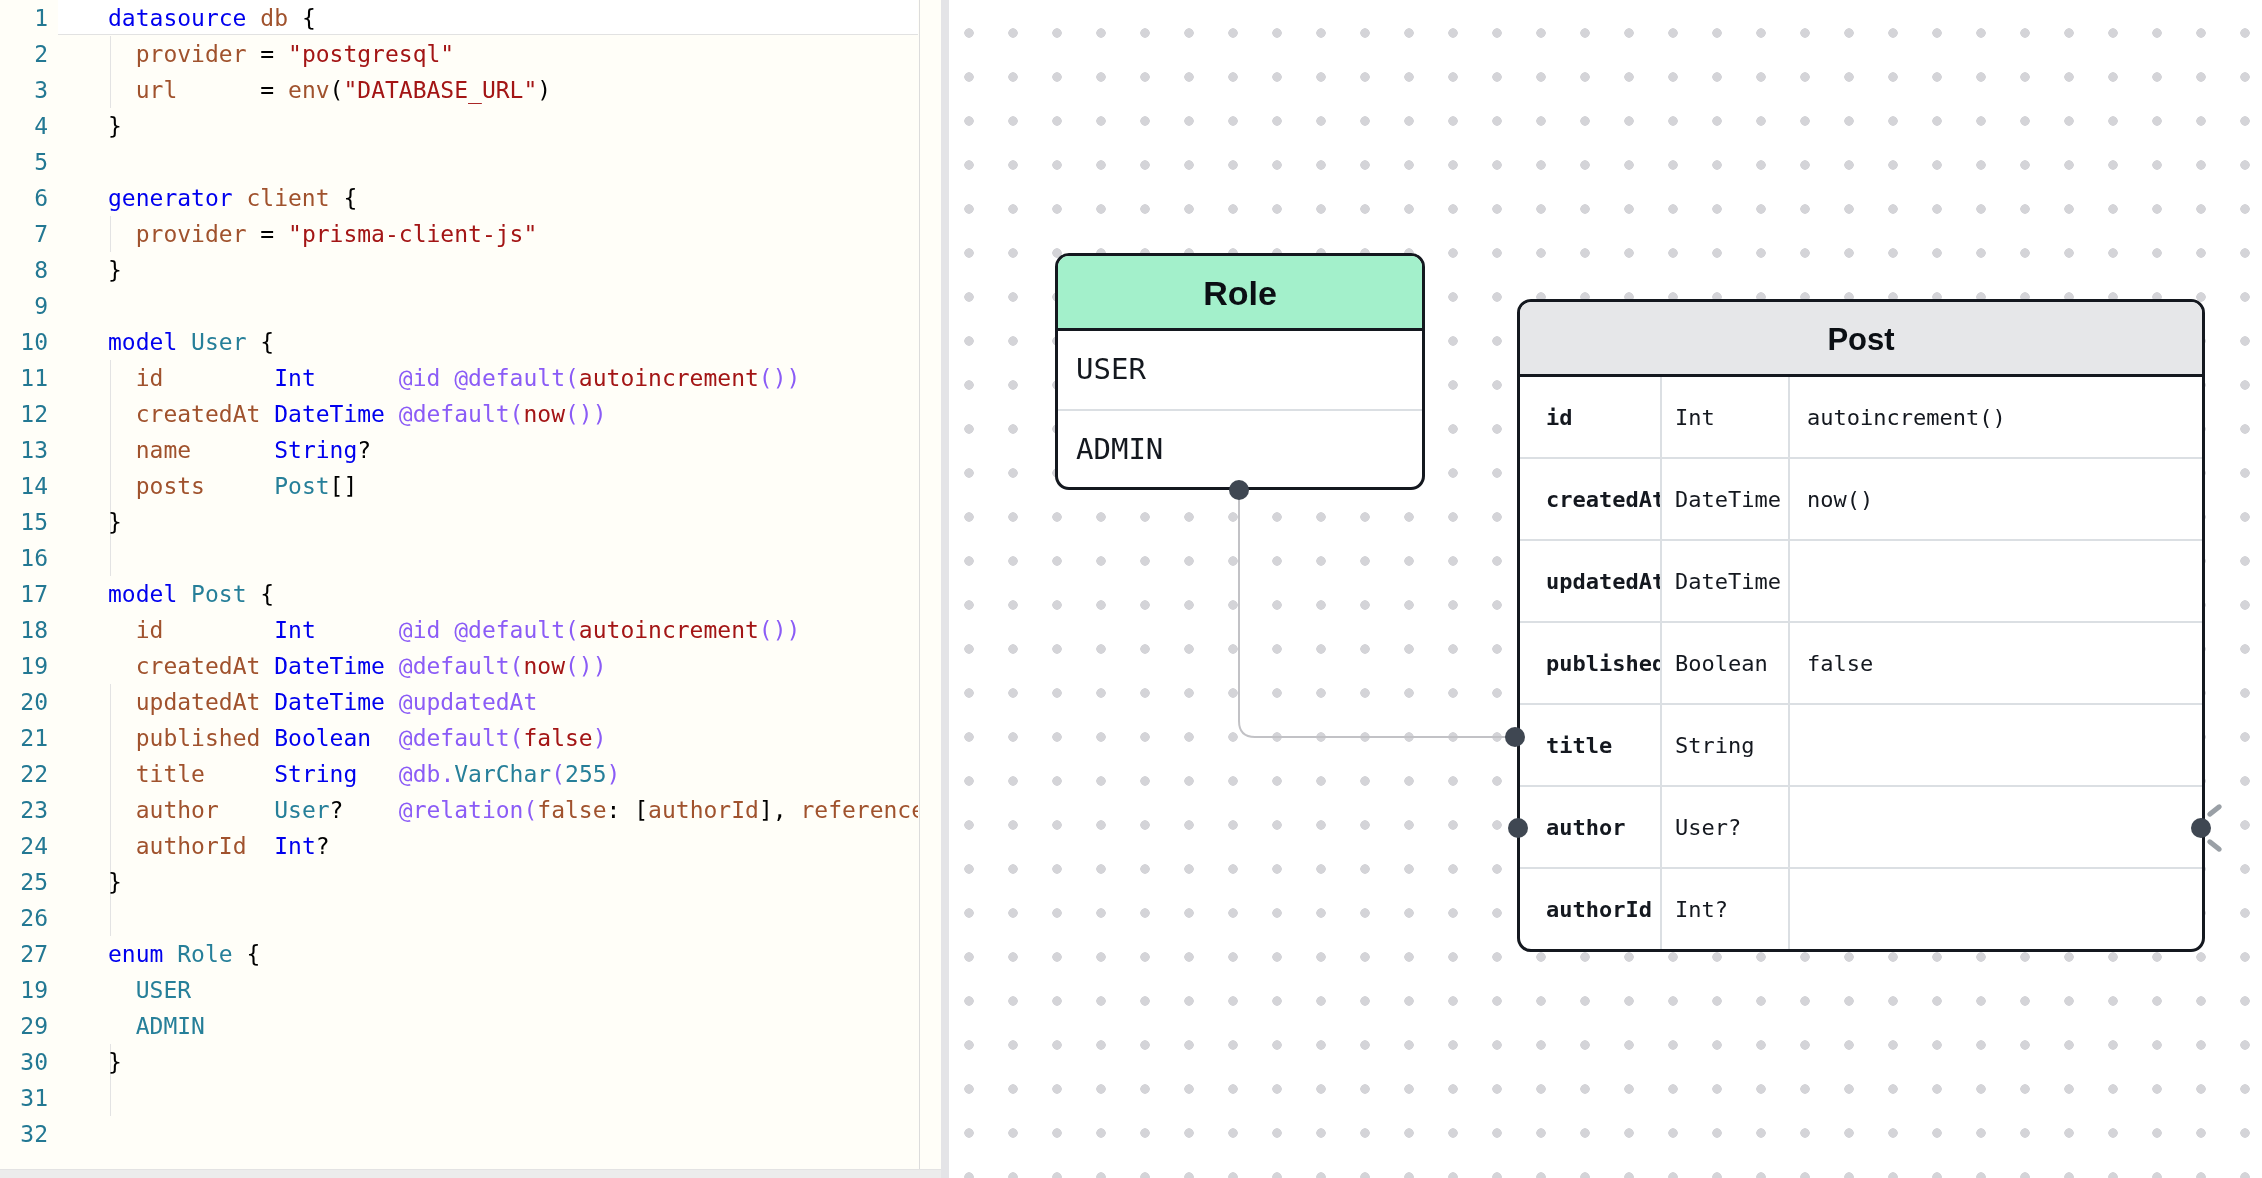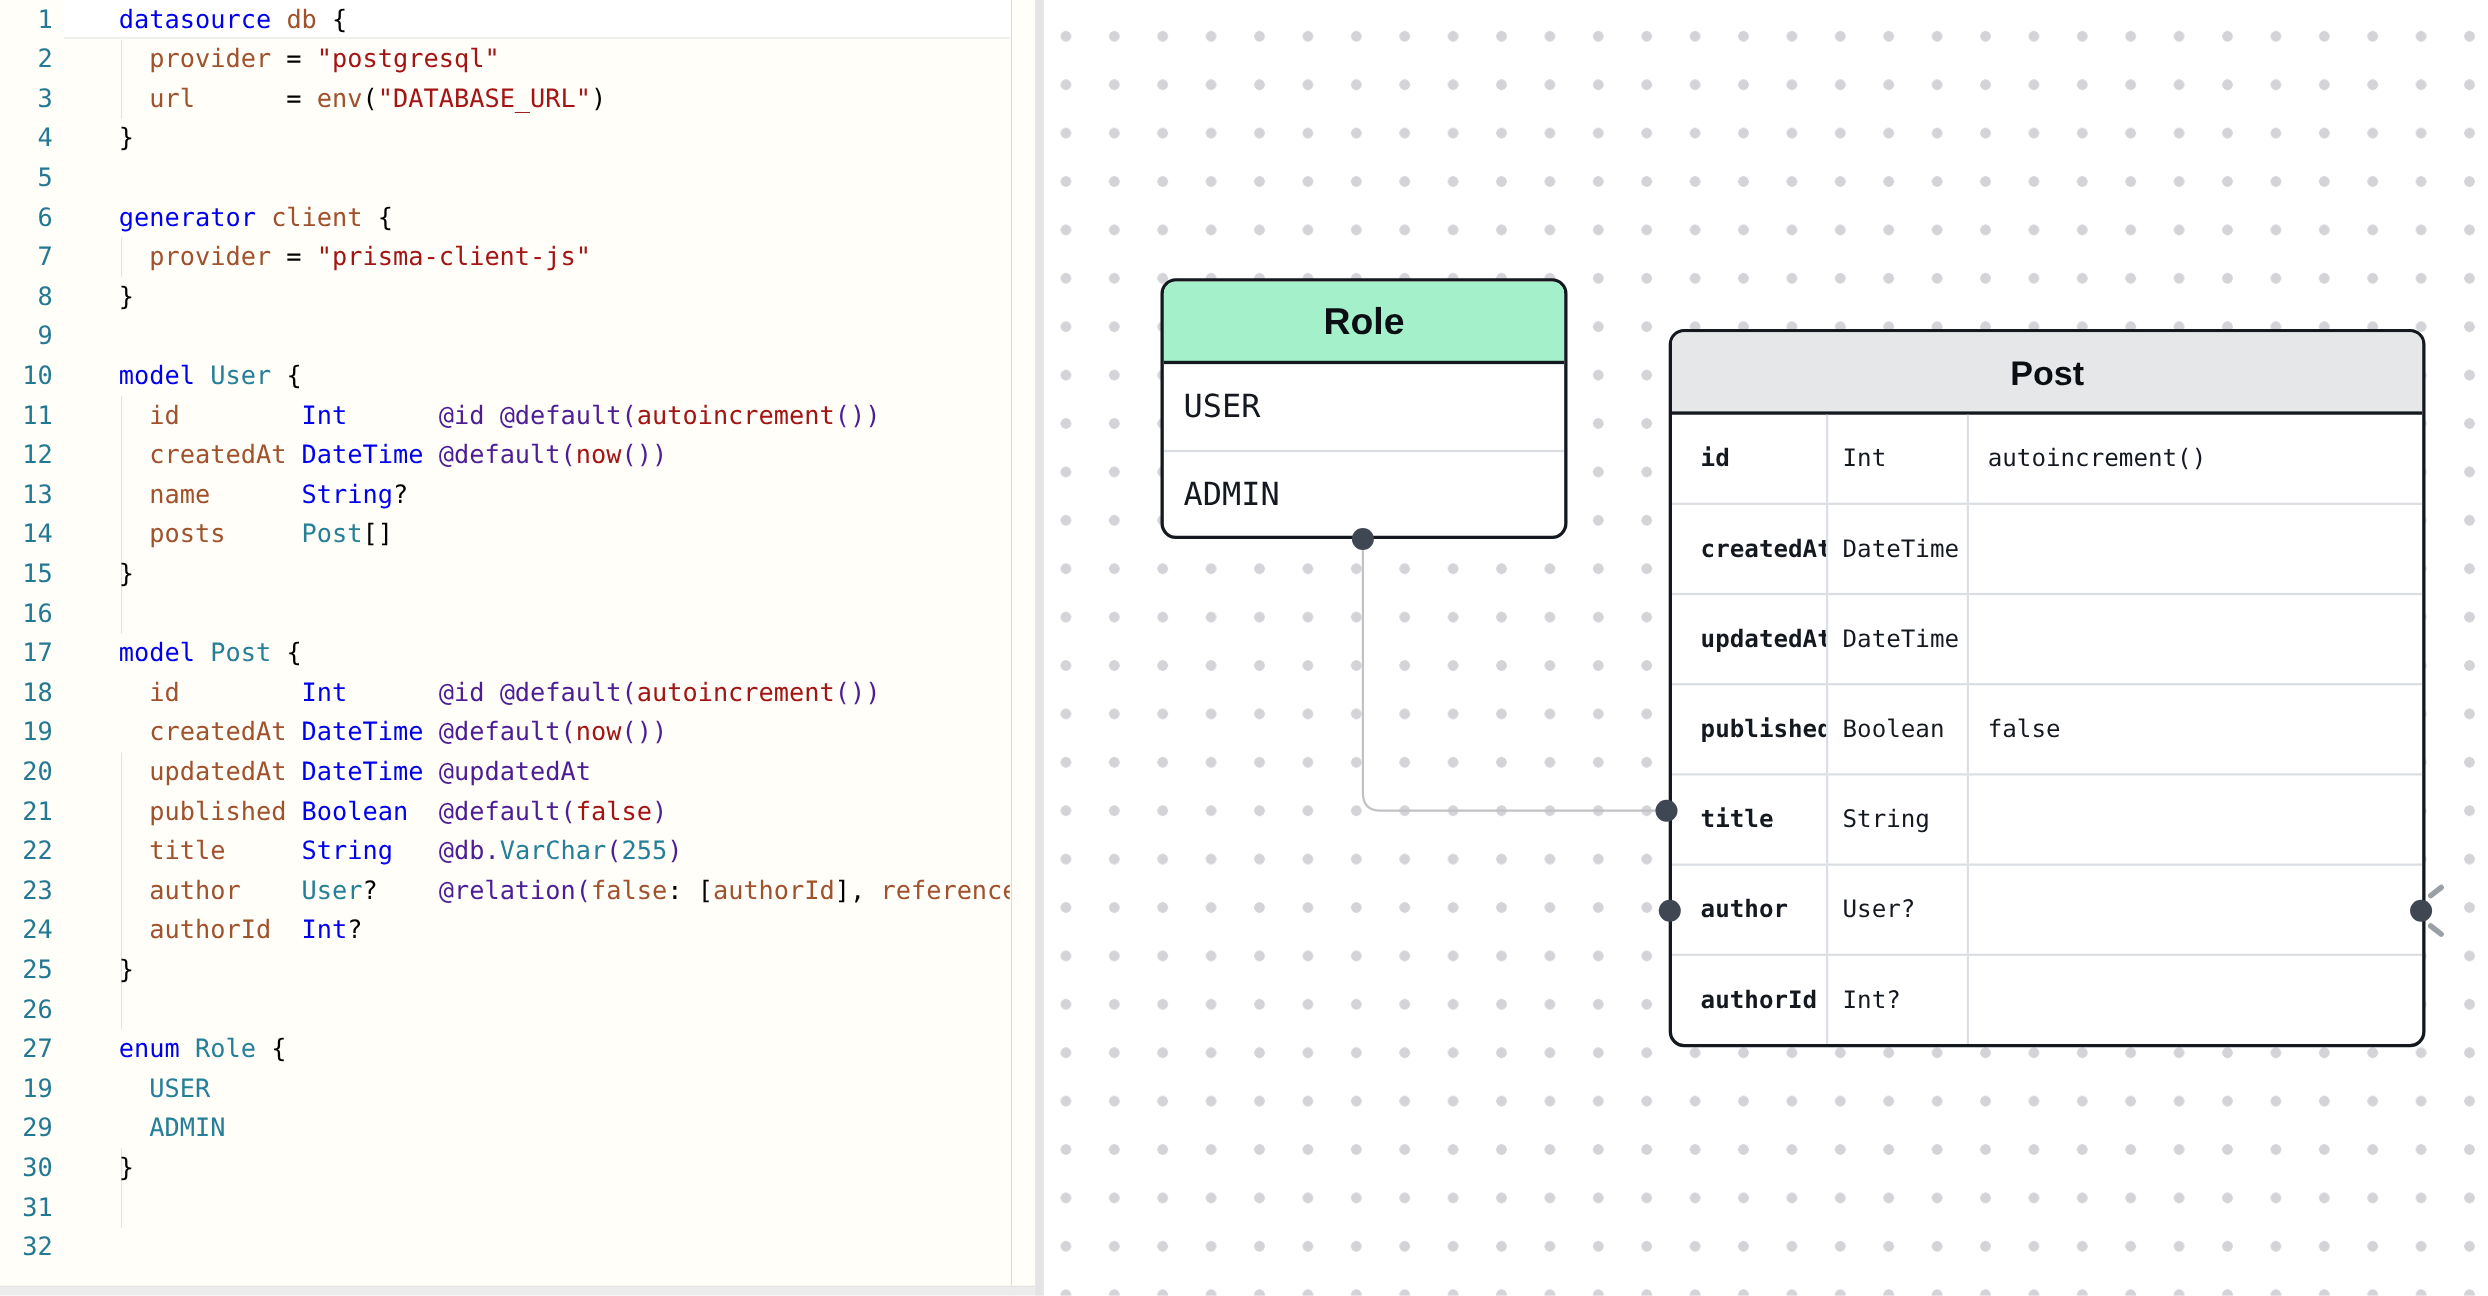--- a/index.html
+++ b/index.html
@@ -13,21 +13,21 @@
   .gutter { position:absolute; left:0; top:0; width:48px; }
   .gutter .ln { height:36px; line-height:36px; text-align:right;
     font-family:"DejaVu Sans Mono", monospace; font-size:23px; color:#237893; }
   .code { position:absolute; left:108px; top:0; width:810px; overflow:hidden; }
   .code .cl { height:36px; line-height:36px; white-space:pre; overflow:hidden;
     font-family:"DejaVu Sans Mono", monospace; font-size:23px; color:#000; }
   .tk-k { color:#0000EE; }   
   .tk-t { color:#267F99; }   
   .tk-o { color:#A0522D; }   
   .tk-r { color:#A31515; }   
-  .tk-g { color:#4c1d95; }   
+  .tk-g { color:#8b5cf6; }   
   .tk-p { color:#000000; }
   .indent-guide { position:absolute; left:110px; width:1px; background:#e3e3e3; }
   .scrollbar-line { position:absolute; left:919px; top:0; width:1px; height:1178px; background:#dcdcdc; }
   .editor-bottom-bar { position:absolute; left:0; top:1169px; width:941px; height:9px; background:#ececec; border-top:1px solid #e3e3e3; }
 
   
   .divider { position:absolute; left:941px; top:0; width:8px; height:1178px; background:#e4e4e7; }
 
   
   .canvas { position:absolute; left:949px; top:0; width:1313px; height:1178px; background:#ffffff;
@@ -160,20 +160,21 @@
     <div class="node-header" id="post-header" style="background: rgb(230, 231, 233);">Post</div>
     <div id="post-rows">
         <div class="mrow">
           <div class="mcell c-name">id</div>
           <div class="mcell c-type">Int</div>
           <div class="mcell c-def">autoincrement()</div>
         </div>
         <div class="mrow">
           <div class="mcell c-name">createdAt</div>
           <div class="mcell c-type">DateTime</div>
+          <div class="mcell c-def">now()</div>
         </div>
         <div class="mrow">
           <div class="mcell c-name">updatedAt</div>
           <div class="mcell c-type">DateTime</div>
           <div class="mcell c-def"></div>
         </div>
         <div class="mrow">
           <div class="mcell c-name">published</div>
           <div class="mcell c-type">Boolean</div>
           <div class="mcell c-def">false</div>

